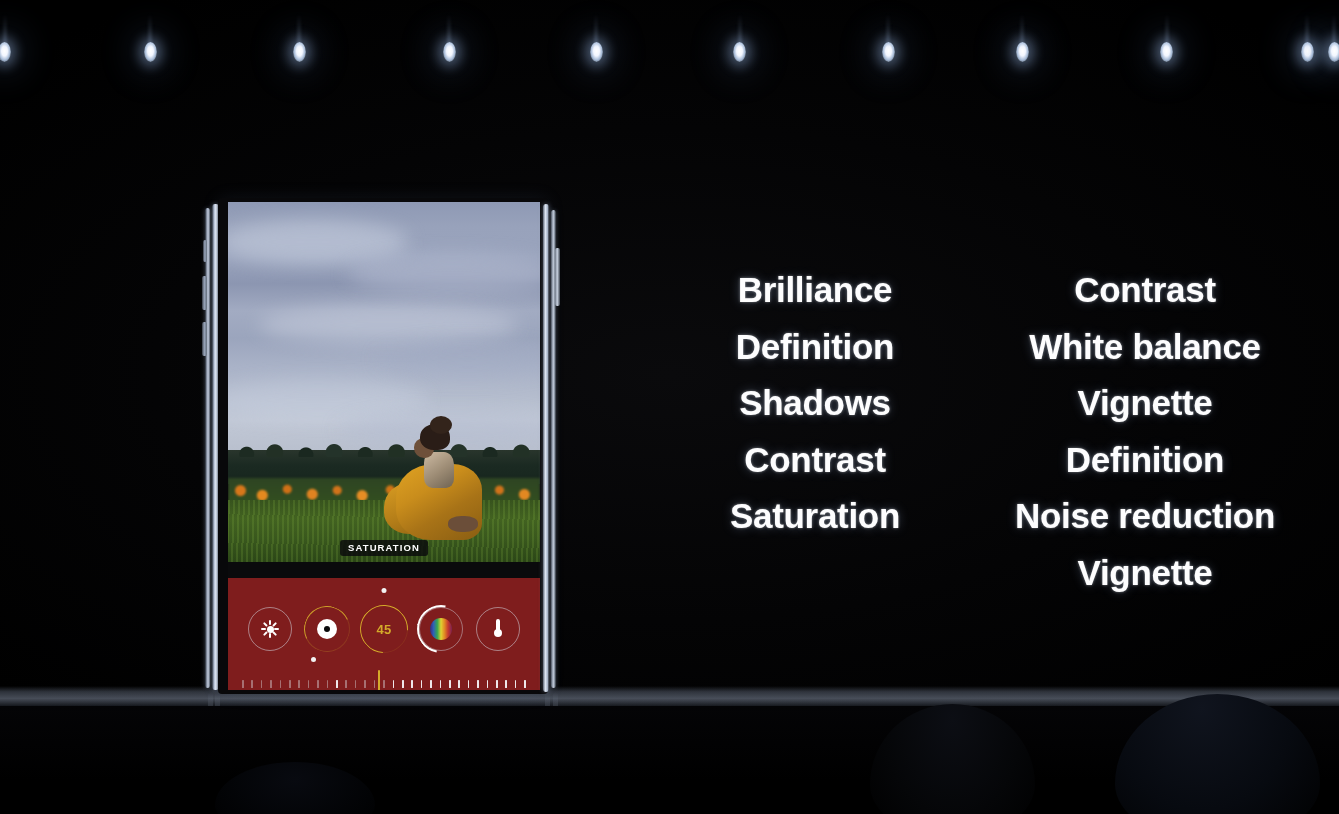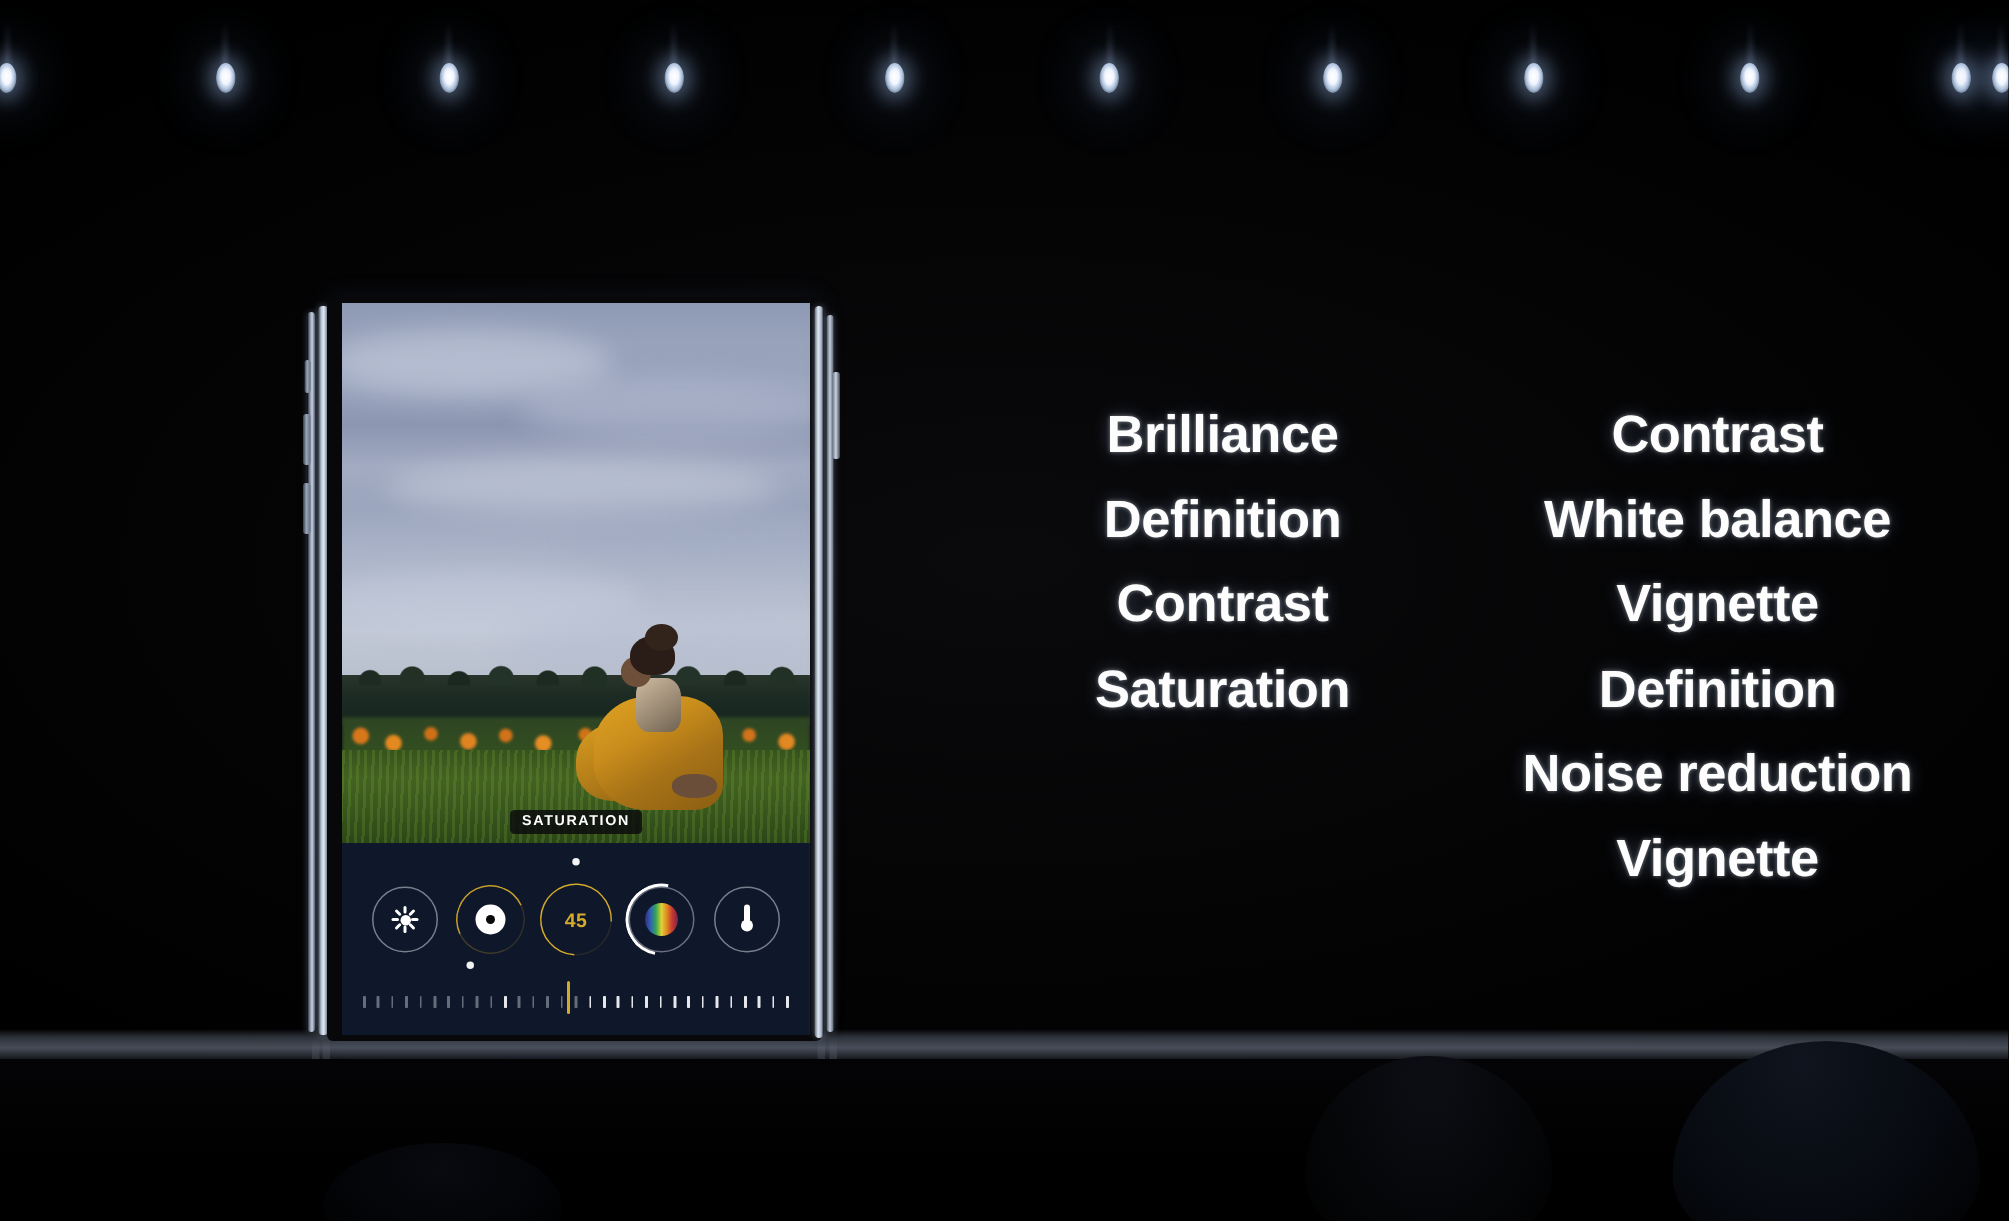--- a/index.html
+++ b/index.html
@@ -193,21 +193,21 @@
 
   
   #saturation-badge {
     position:absolute; left:50%; top:338px; transform:translateX(-50%);
     background:rgba(10,10,12,.82); border-radius:3px;
     padding:2px 8px 3px;
     color:#fff; font-size:9.5px; font-weight:bold; letter-spacing:1.1px;
   }
 
   
-  #edit-toolbar { position:absolute; left:0; top:360px; width:312px; height:128px; background:#0f172a; }
+  #edit-toolbar { position:absolute; left:0; top:376px; width:312px; height:128px; background:#7f1d1d; }
 
   #top-dot {
     position:absolute; left:50%; top:10px; transform:translateX(-50%);
     width:5px; height:5px; border-radius:50%; background:#f2f2f2;
   }
   #exposure-dot {
     position:absolute; left:83px; top:79px;
     width:5px; height:5px; border-radius:50%; background:#f2f2f2;
   }
 
@@ -448,20 +448,21 @@
 
     <div class="phone-rail" id="rail-right-inner"></div>
     <div class="phone-rail" id="rail-right-outer"></div>
     <div class="side-button" id="btn-power"></div>
   </div>
 
   <div id="adjustment-lists">
     <div class="adj-column" id="col-left">
         <div class="adj-item">Brilliance</div>
         <div class="adj-item">Definition</div>
+        <div class="adj-item">Shadows</div>
         <div class="adj-item">Contrast</div>
         <div class="adj-item">Saturation</div>
       </div>
     <div class="adj-column" id="col-right">
         <div class="adj-item">Contrast</div>
         <div class="adj-item">White balance</div>
         <div class="adj-item">Vignette</div>
         <div class="adj-item">Definition</div>
         <div class="adj-item">Noise reduction</div>
         <div class="adj-item">Vignette</div>

